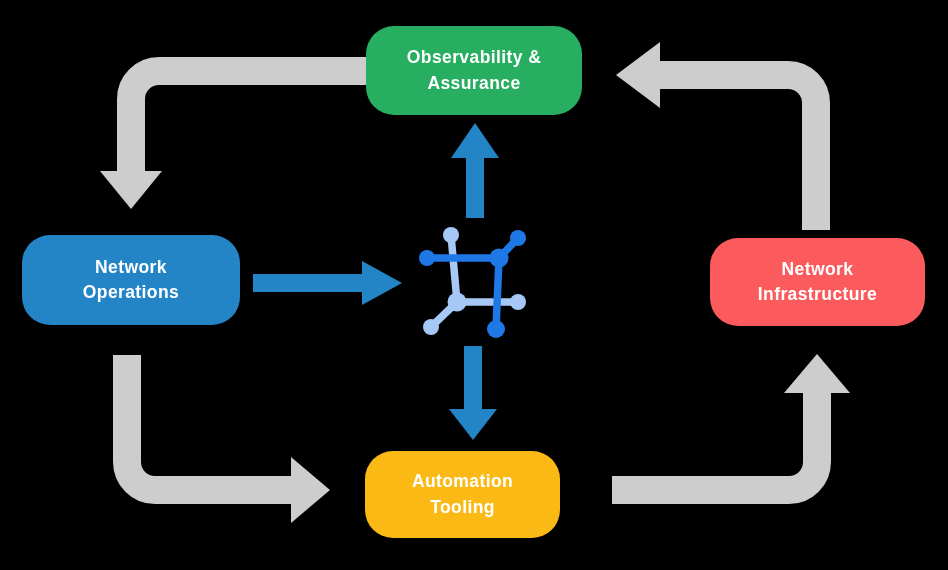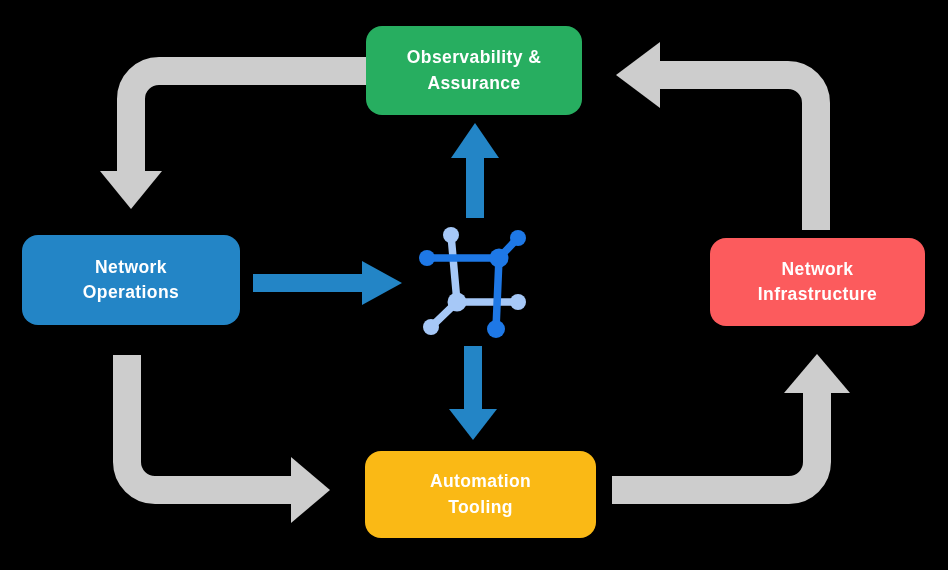--- a/index.html
+++ b/index.html
@@ -30,38 +30,38 @@
   .gray-head { fill: var(--arrow-gray, #CDCDCD); }
   .blue-shaft {
     stroke: var(--arrow-blue, #2385C6);
     stroke-width: 18;
     fill: none;
   }
   .blue-head { fill: var(--arrow-blue, #2385C6); }
 
   .node {
     position: absolute;
-    border-radius: 16px;
+    border-radius: 28px;
     display: flex;
     align-items: center;
     justify-content: center;
     text-align: center;
   }
   .node-label {
     color: var(--text, #fff);
     font-size: 17.5px;
     font-weight: bold;
     line-height: 1.45;
     letter-spacing: 0.4px;
     white-space: pre-line;
   }
   .node-top    { left: 366px; top: 26px;  width: 216px; height: 89px; }
   .node-left   { left: 22px;  top: 235px; width: 218px; height: 90px; }
   .node-right  { left: 710px; top: 238px; width: 215px; height: 88px; }
-  .node-bottom { left: 365px; top: 451px; width: 231px; height: 87px; }
+  .node-bottom { left: 365px; top: 451px; width: 195px; height: 87px; }
 
   .center-icon {
     position: absolute;
     left: 414px;
     top: 225px;
     width: 120px;
     height: 120px;
   }
   .i-light-line {
     stroke: var(--icon-light-blue, #A6C8F7);

